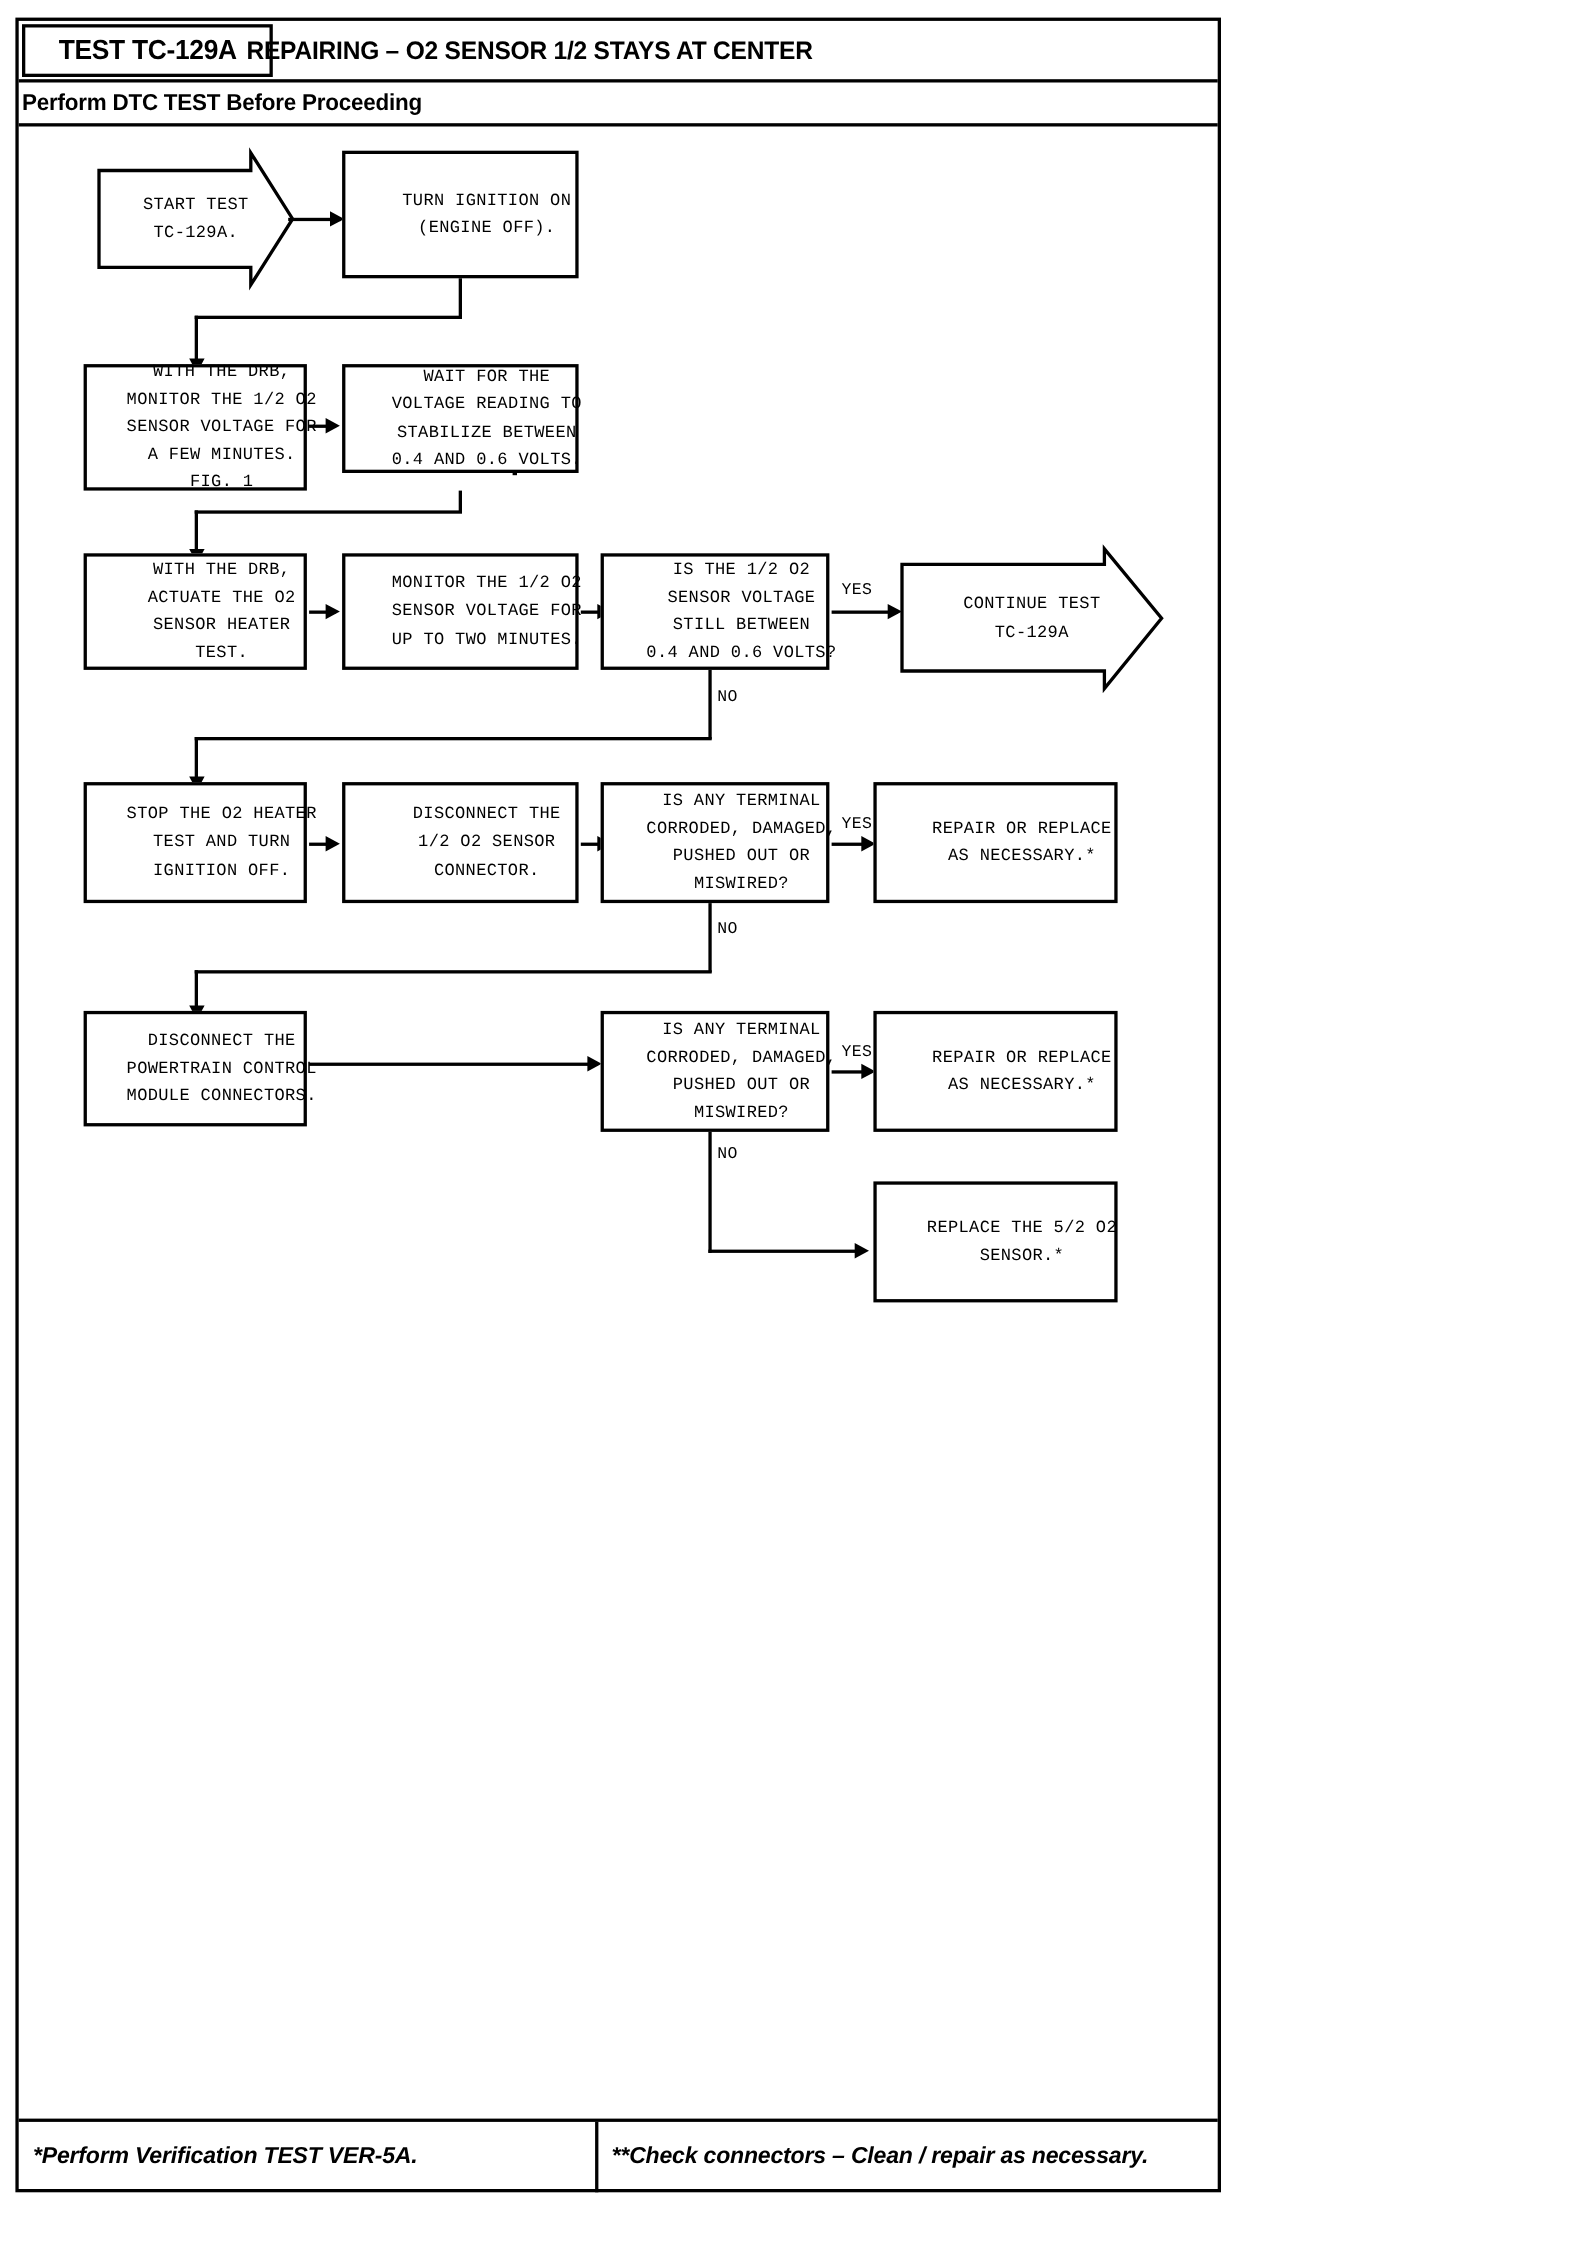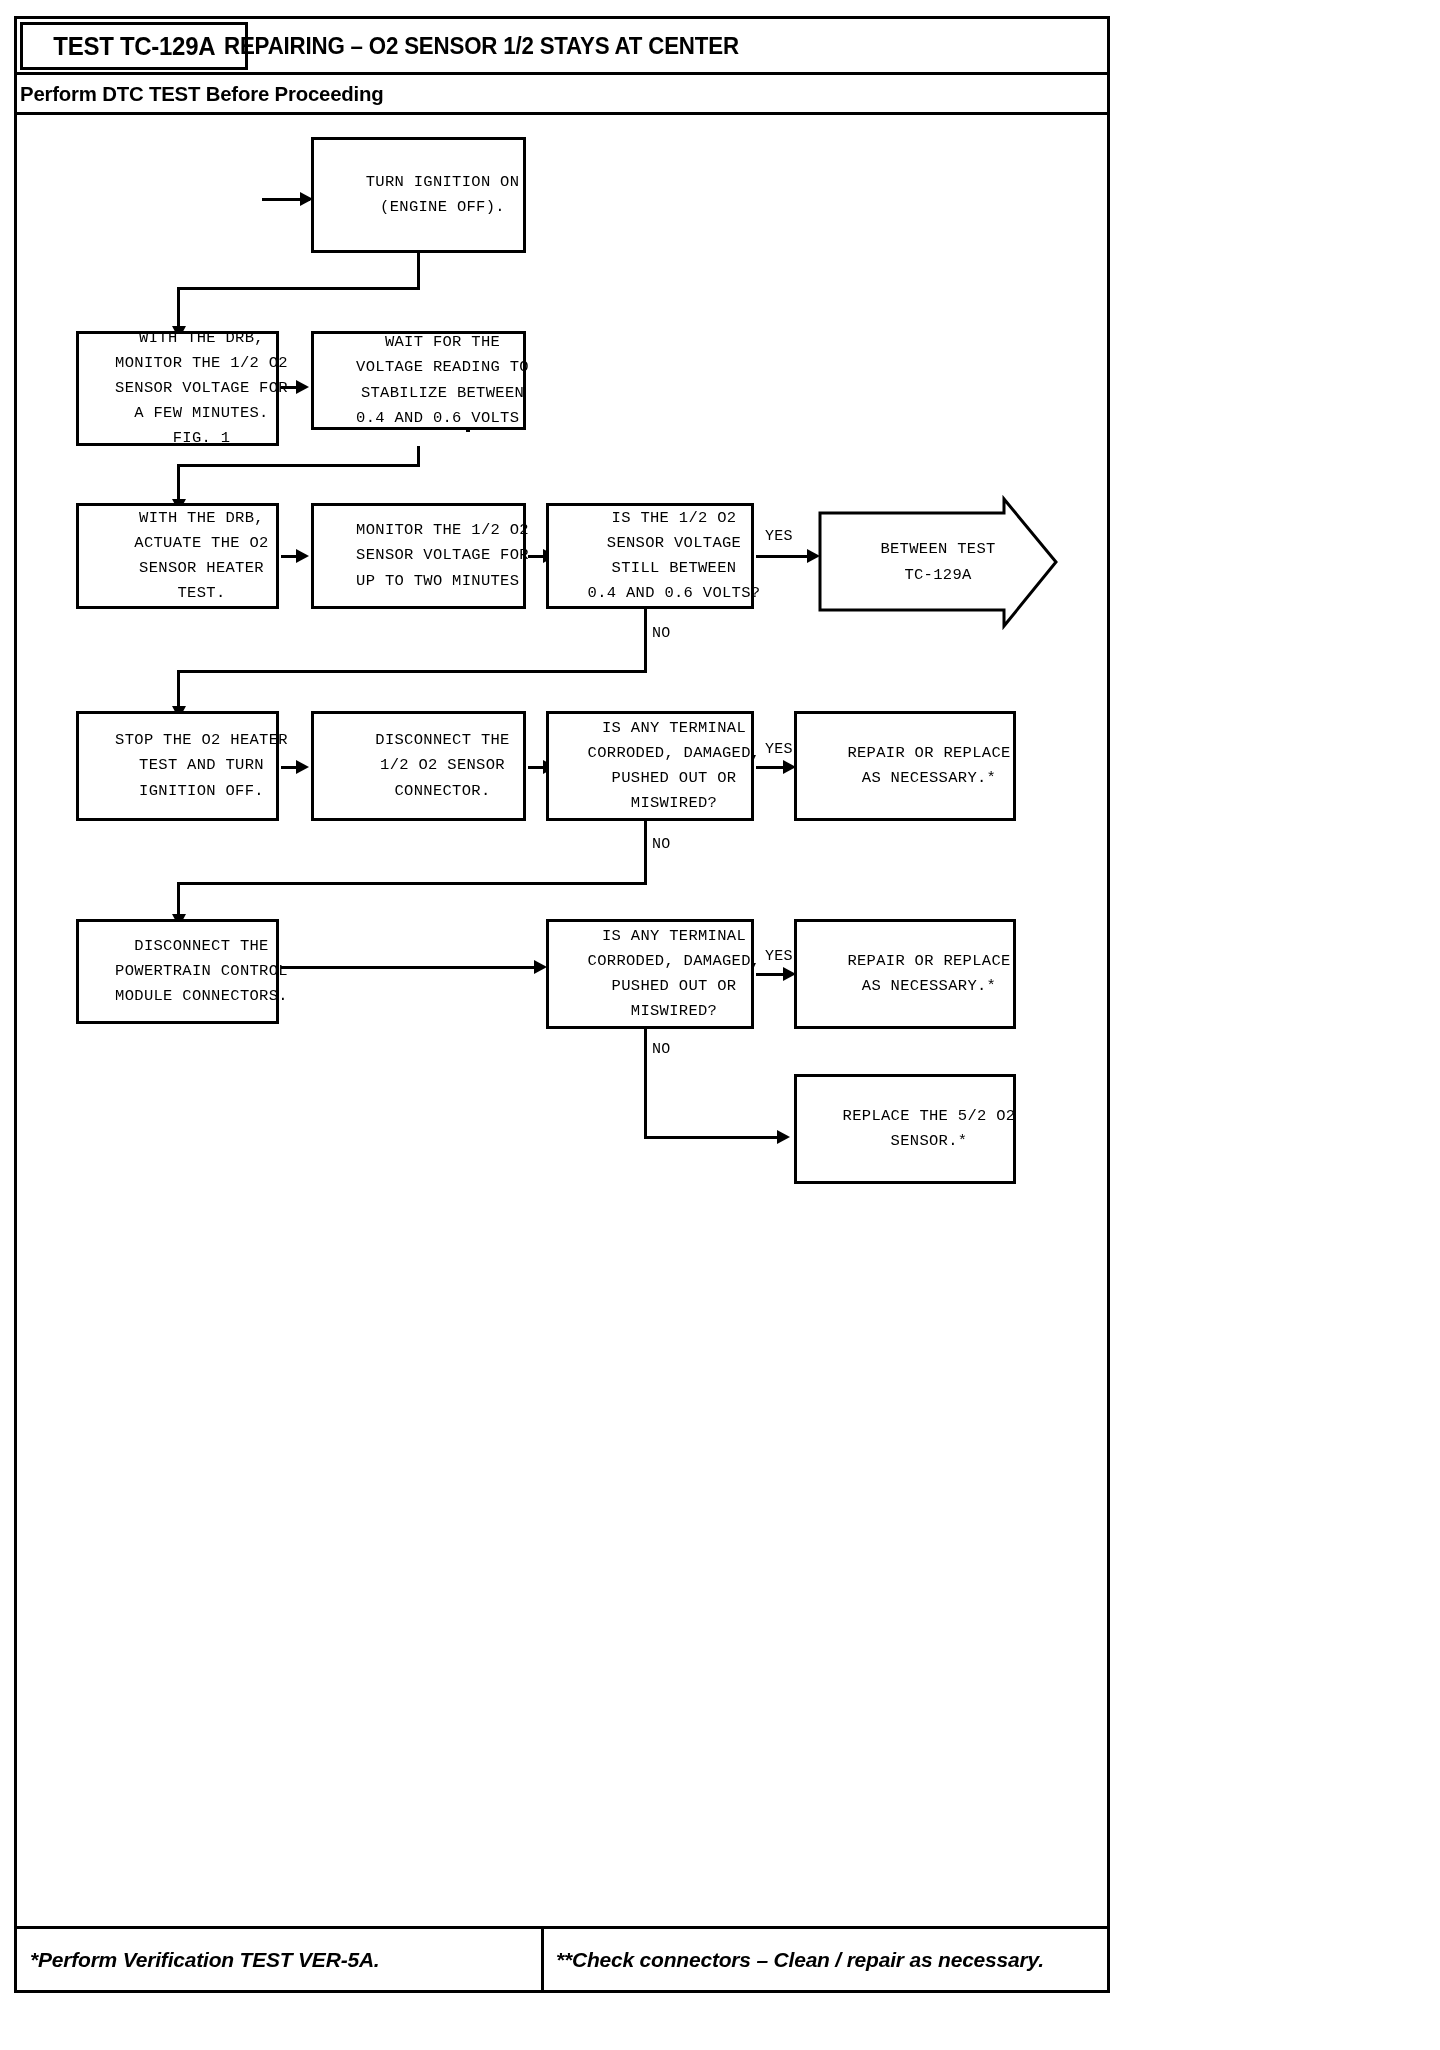--- a/index.html
+++ b/index.html
@@ -100,20 +100,27 @@
   <div class="page-border"></div>
 
   <div class="hdr-band"></div>
   <div class="hdr-testbox">
     <span>TEST TC-129A</span>
   </div>
   <div class="hdr-title">REPAIRING – O2 SENSOR 1/2 STAYS AT CENTER</div>
   <div class="hdr-sub">Perform DTC TEST Before Proceeding</div>
   <div class="hdr-rule"></div>
 
+  <div class="pent start" style="left:88px;top:137px;width:180px;height:124px;">
+    <svg width="180" height="124" viewBox="0 0 180 124">
+      <polygon points="2,18 140,18 140,2 178,62 140,122 140,106 2,106" fill="#fff" stroke="#000" stroke-width="3" stroke-linejoin="miter"></polygon>
+    </svg>
+    <div class="txt">START TEST
+TC-129A.</div>
+  </div>
 
   <div class="ln lnh" style="left:262px;top:198px;width:48px;"></div>
   <div class="arw arw-r" style="left:300px;top:192px;"></div>
 
   <div class="node" style="left:311px;top:137px;width:215px;height:116px;">
     <div class="txt">TURN IGNITION ON
 (ENGINE OFF).</div>
   </div>
 
   <div class="ln lnv" style="left:417px;top:253px;height:36px;"></div>
@@ -172,21 +179,21 @@
   </div>
 
   <div class="lbl" style="left:765px;top:528px;">YES</div>
   <div class="ln lnh" style="left:756px;top:555px;width:60px;"></div>
   <div class="arw arw-r" style="left:807px;top:549px;"></div>
 
   <div class="pent cont" style="left:818px;top:497px;width:240px;height:131px;">
     <svg width="240" height="131" viewBox="0 0 240 131">
       <polygon points="2,16 186,16 186,2 238,65 186,129 186,113 2,113" fill="#fff" stroke="#000" stroke-width="3" stroke-linejoin="miter"></polygon>
     </svg>
-    <div class="txt">BETWEEN TEST
+    <div class="txt">CONTINUE TEST
 TC-129A</div>
   </div>
 
   <div class="ln lnv" style="left:644px;top:609px;height:63px;"></div>
   <div class="lbl" style="left:652px;top:625px;">NO</div>
   <div class="ln lnh" style="left:177px;top:670px;width:470px;"></div>
   <div class="ln lnv" style="left:177px;top:670px;height:40px;"></div>
   <div class="arw arw-d" style="left:172px;top:706px;"></div>
 
   <div class="node" style="left:76px;top:711px;width:203px;height:110px;align-items:center;">

